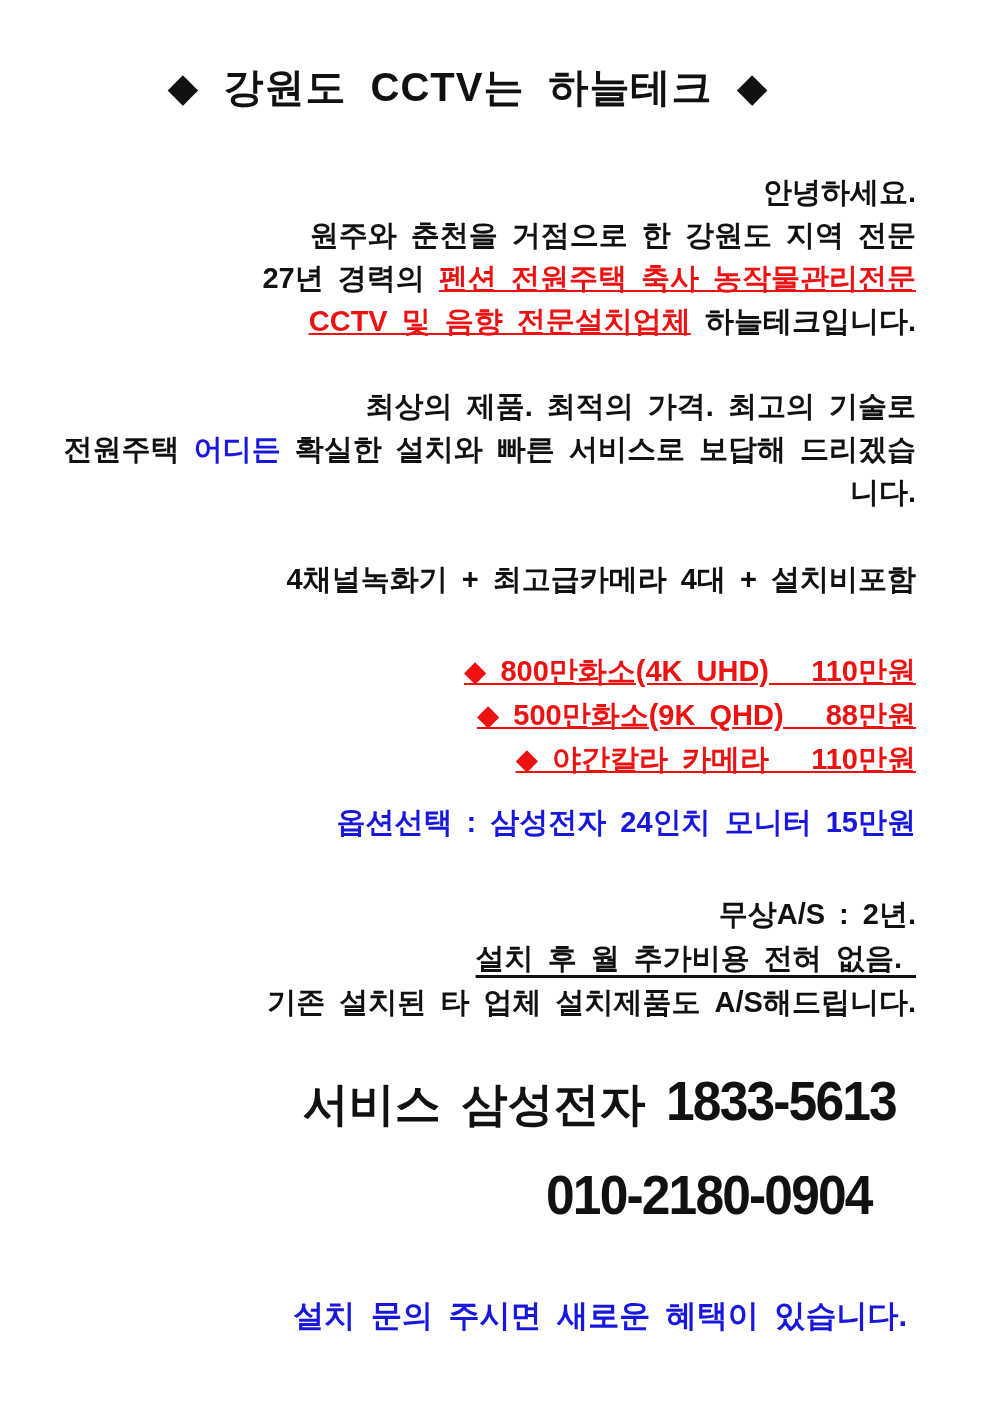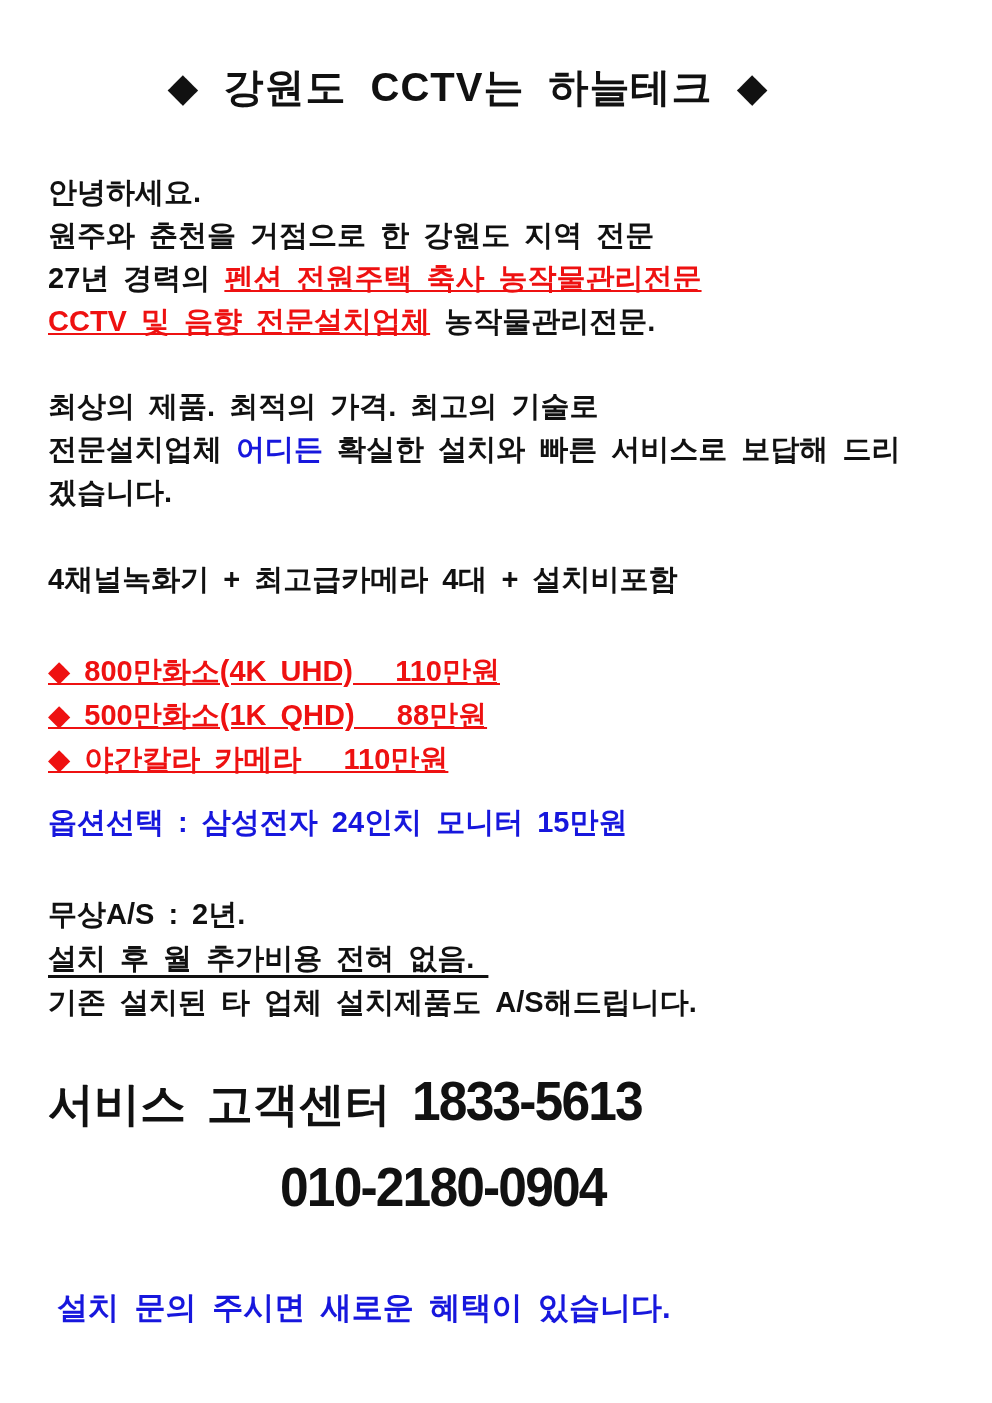--- a/index.html
+++ b/index.html
@@ -16,21 +16,21 @@
   }
   .title {
     margin: 0;
     padding-top: 60px;
     text-align: center;
     font-size: 40px;
     letter-spacing: 1px;
     word-spacing: 12px;
     white-space: pre-wrap;
   }
-  .content { padding-left: 48px; padding-right: 20px; }
+  .content { padding-left: 48px; padding-right: 20px; text-align: right; }
   .line {
     margin: 0;
     font-size: 29px;
     line-height: 43px;
     word-spacing: 6px;
     white-space: pre-wrap;
   }
   .price-line { line-height: 44px; }
   .intro-block   { margin-top: 56px; }
   .pitch-block   { margin-top: 42px; }
@@ -55,21 +55,21 @@
     white-space: pre-wrap;
   }
   .phone-num {
     font-size: 56px;
     letter-spacing: -2px;
     display: inline-block;
     transform: scaleX(0.92);
     transform-origin: left bottom;
   }
   .contact-line2 {
-    margin: 8px;
+    margin: 16px;
     padding-left: 224px;
     font-size: 56px;
     line-height: 80px;
     white-space: pre-wrap;
   }
   .footer-line {
     margin: 9px;
     font-size: 31px;
     line-height: 46px;
     word-spacing: 7px;
@@ -82,50 +82,50 @@
 <div class="page">
 
   <h1 class="title">◆ 강원도 CCTV는 하늘테크 ◆</h1>
 
   <div class="content">
 
     <div class="intro-block">
       <p class="line">안녕하세요.</p>
       <p class="line">원주와 춘천을 거점으로 한 강원도 지역 전문</p>
       <p class="line"><span>27년 경력의 </span><span class="red">펜션 전원주택 축사 농작물관리전문</span></p>
-      <p class="line"><span class="red">CCTV 및 음향 전문설치업체</span><span> 농작물관리전문.</span></p>
+      <p class="line"><span class="red">CCTV 및 음향 전문설치업체</span><span> 하늘테크입니다.</span></p>
     </div>
 
     <div class="pitch-block">
       <p class="line">최상의 제품. 최적의 가격. 최고의 기술로</p>
-      <p class="line"><span>전문설치업체 </span><span class="blue">어디든</span><span> 확실한 설치와 빠른 서비스로 보답해 드리겠습니다.</span></p>
+      <p class="line"><span>전원주택 </span><span class="blue">어디든</span><span> 확실한 설치와 빠른 서비스로 보답해 드리겠습니다.</span></p>
     </div>
 
     <div class="package-block">
       <p class="line">4채널녹화기 + 최고급카메라 4대 + 설치비포함</p>
     </div>
 
     <div class="price-block">
       <p class="line price-line red">◆ 800만화소(4K UHD)   110만원</p>
-      <p class="line price-line red">◆ 500만화소(1K QHD)   88만원</p>
+      <p class="line price-line red">◆ 500만화소(9K QHD)   88만원</p>
       <p class="line price-line red">◆ 야간칼라 카메라   110만원</p>
     </div>
 
     <div class="option-block">
       <p class="line blue">옵션선택 : 삼성전자 24인치 모니터 15만원</p>
     </div>
 
     <div class="as-block">
       <p class="line price-line">무상A/S : 2년.</p>
       <p class="line price-line"><span class="underline">설치 후 월 추가비용 전혀 없음. </span></p>
       <p class="line price-line">기존 설치된 타 업체 설치제품도 A/S해드립니다.</p>
     </div>
 
     <div class="contact-block">
-      <p class="contact-line1"><span>서비스 고객센터 </span><span class="phone-num">1833-5613</span></p>
+      <p class="contact-line1"><span>서비스 삼성전자 </span><span class="phone-num">1833-5613</span></p>
       <p class="contact-line2"><span class="phone-num">010-2180-0904</span></p>
     </div>
 
     <div class="footer-block">
       <p class="footer-line blue">설치 문의 주시면 새로운 혜택이 있습니다.</p>
     </div>
 
   </div>
 </div>
 

